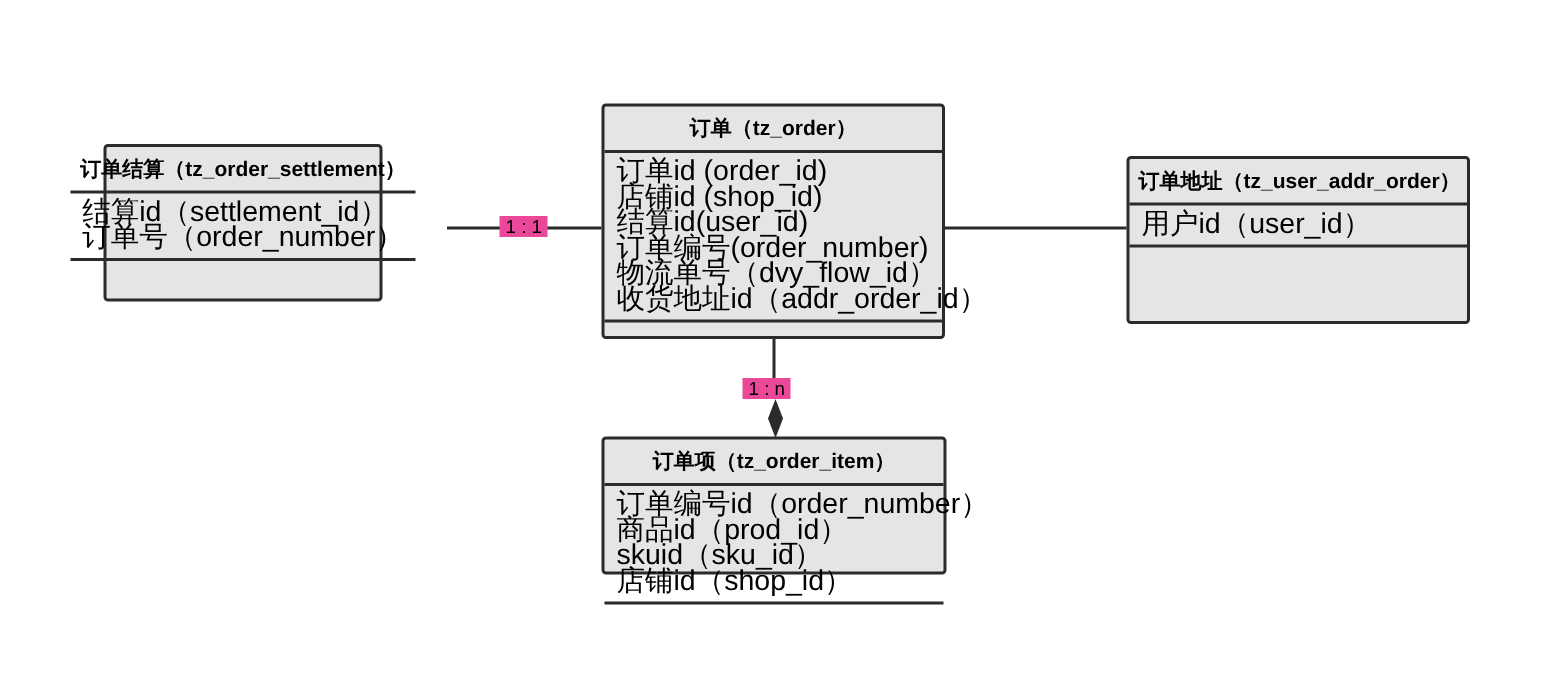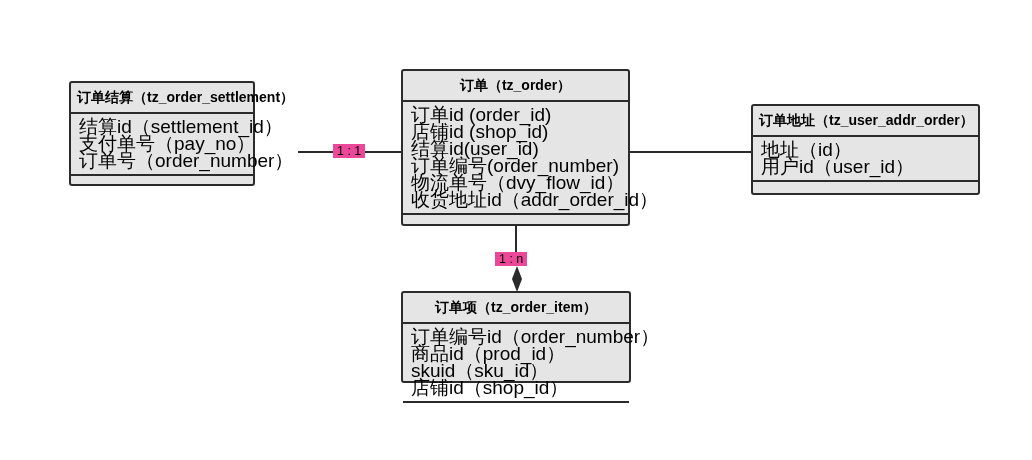--- a/index.html
+++ b/index.html
@@ -74,47 +74,45 @@
     width: 0;
     height: 0;
   }
   .diamond-marker svg { display: block; }
 </style>
 </head>
 <body>
 
 <div id="canvas">
 
-  <div class="entity" style="left:69px; top:81px; width:186px; height:105px;">
+  <div class="entity" style="left:69px; top:96px; width:186px; height:105px;align-items:center;">
     <div class="entity-title">订单结算（tz_order_settlement）</div>
     <div class="entity-attrs">
       <div class="attr-row">结算id（settlement_id）</div>
-      <div class="attr-row">支付单号（pay_no）</div>
       <div class="attr-row">订单号（order_number）</div>
     </div>
     <div class="entity-footer"></div>
   </div>
 
   <div class="entity" style="left:401px; top:69px; width:229px; height:157px;">
     <div class="entity-title">订单（tz_order）</div>
     <div class="entity-attrs">
       <div class="attr-row">订单id (order_id)</div>
       <div class="attr-row">店铺id (shop_id)</div>
       <div class="attr-row">结算id(user_id)</div>
       <div class="attr-row">订单编号(order_number)</div>
       <div class="attr-row">物流单号（dvy_flow_id）</div>
       <div class="attr-row">收货地址id（addr_order_id）</div>
     </div>
     <div class="entity-footer"></div>
   </div>
 
-  <div class="entity" style="left:751px; top:104px; width:229px; height:91px;">
+  <div class="entity" style="left:751px; top:104px; width:229px; height:112px;">
     <div class="entity-title">订单地址（tz_user_addr_order）</div>
     <div class="entity-attrs">
-      <div class="attr-row">地址（id）</div>
       <div class="attr-row">用户id（user_id）</div>
     </div>
     <div class="entity-footer"></div>
   </div>
 
   <div class="entity" style="left:401px; top:291px; width:230px; height:92px;">
     <div class="entity-title">订单项（tz_order_item）</div>
     <div class="entity-attrs">
       <div class="attr-row">订单编号id（order_number）</div>
       <div class="attr-row">商品id（prod_id）</div>

